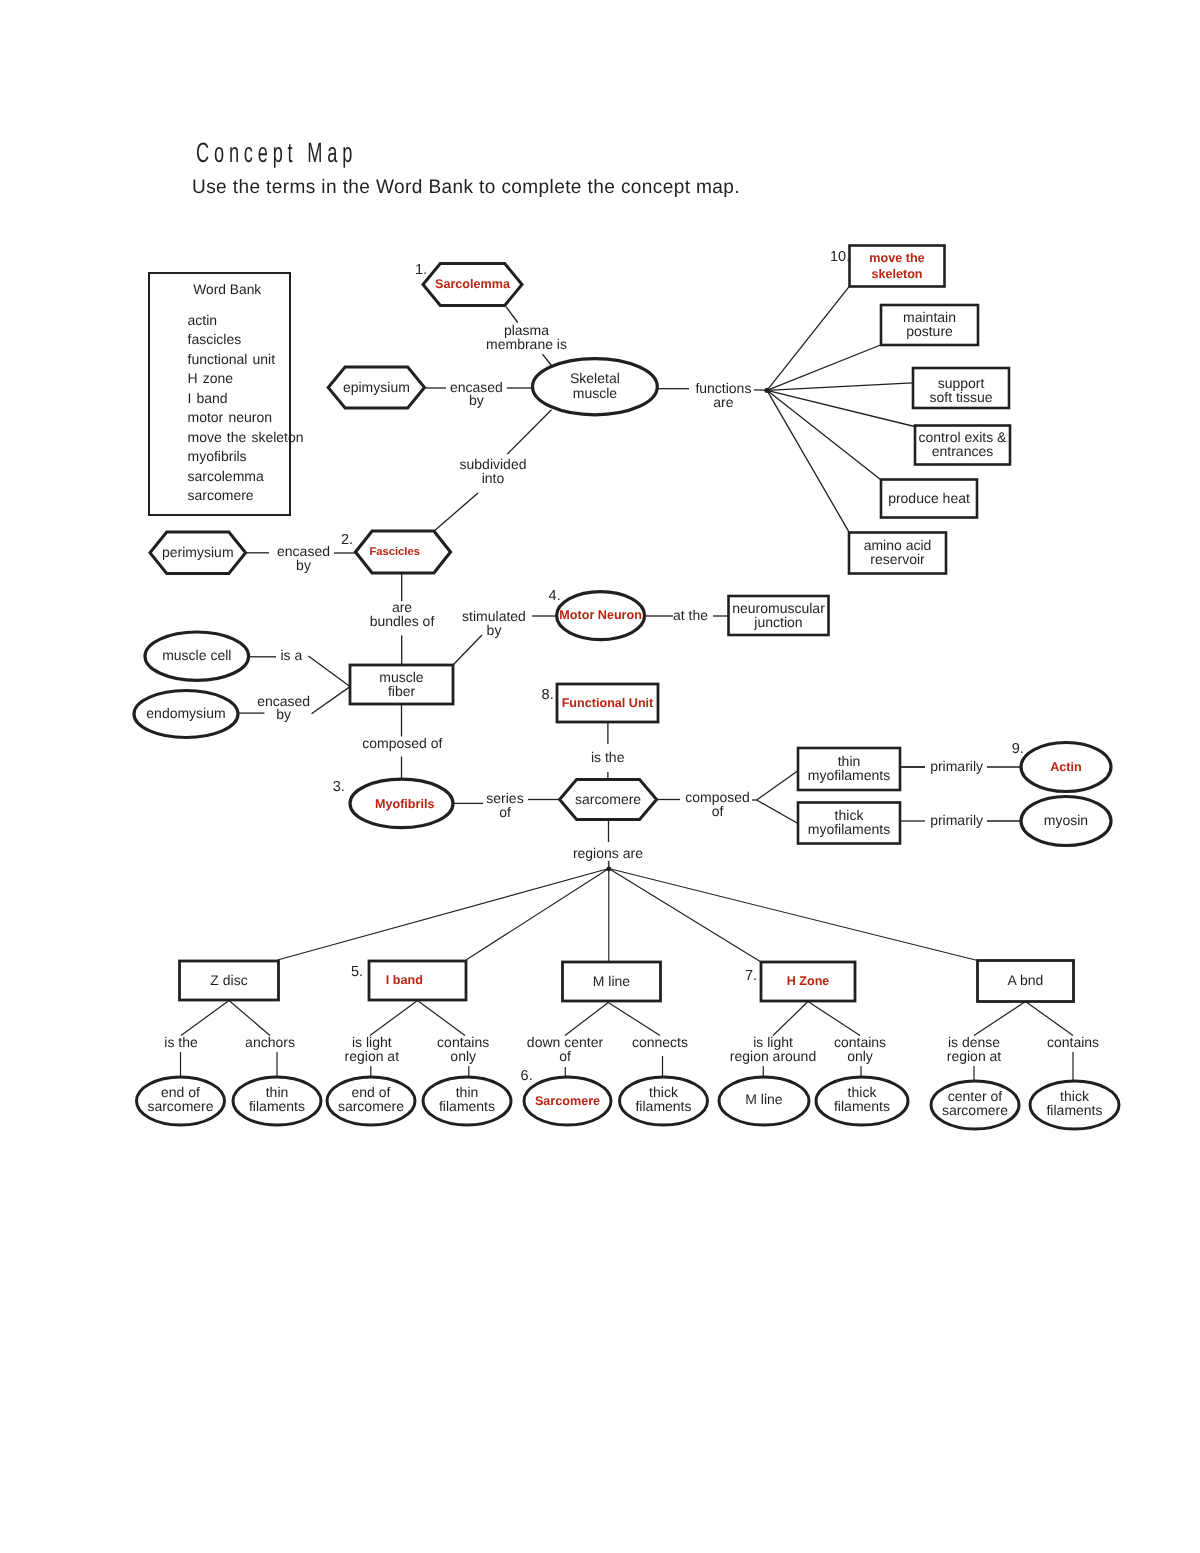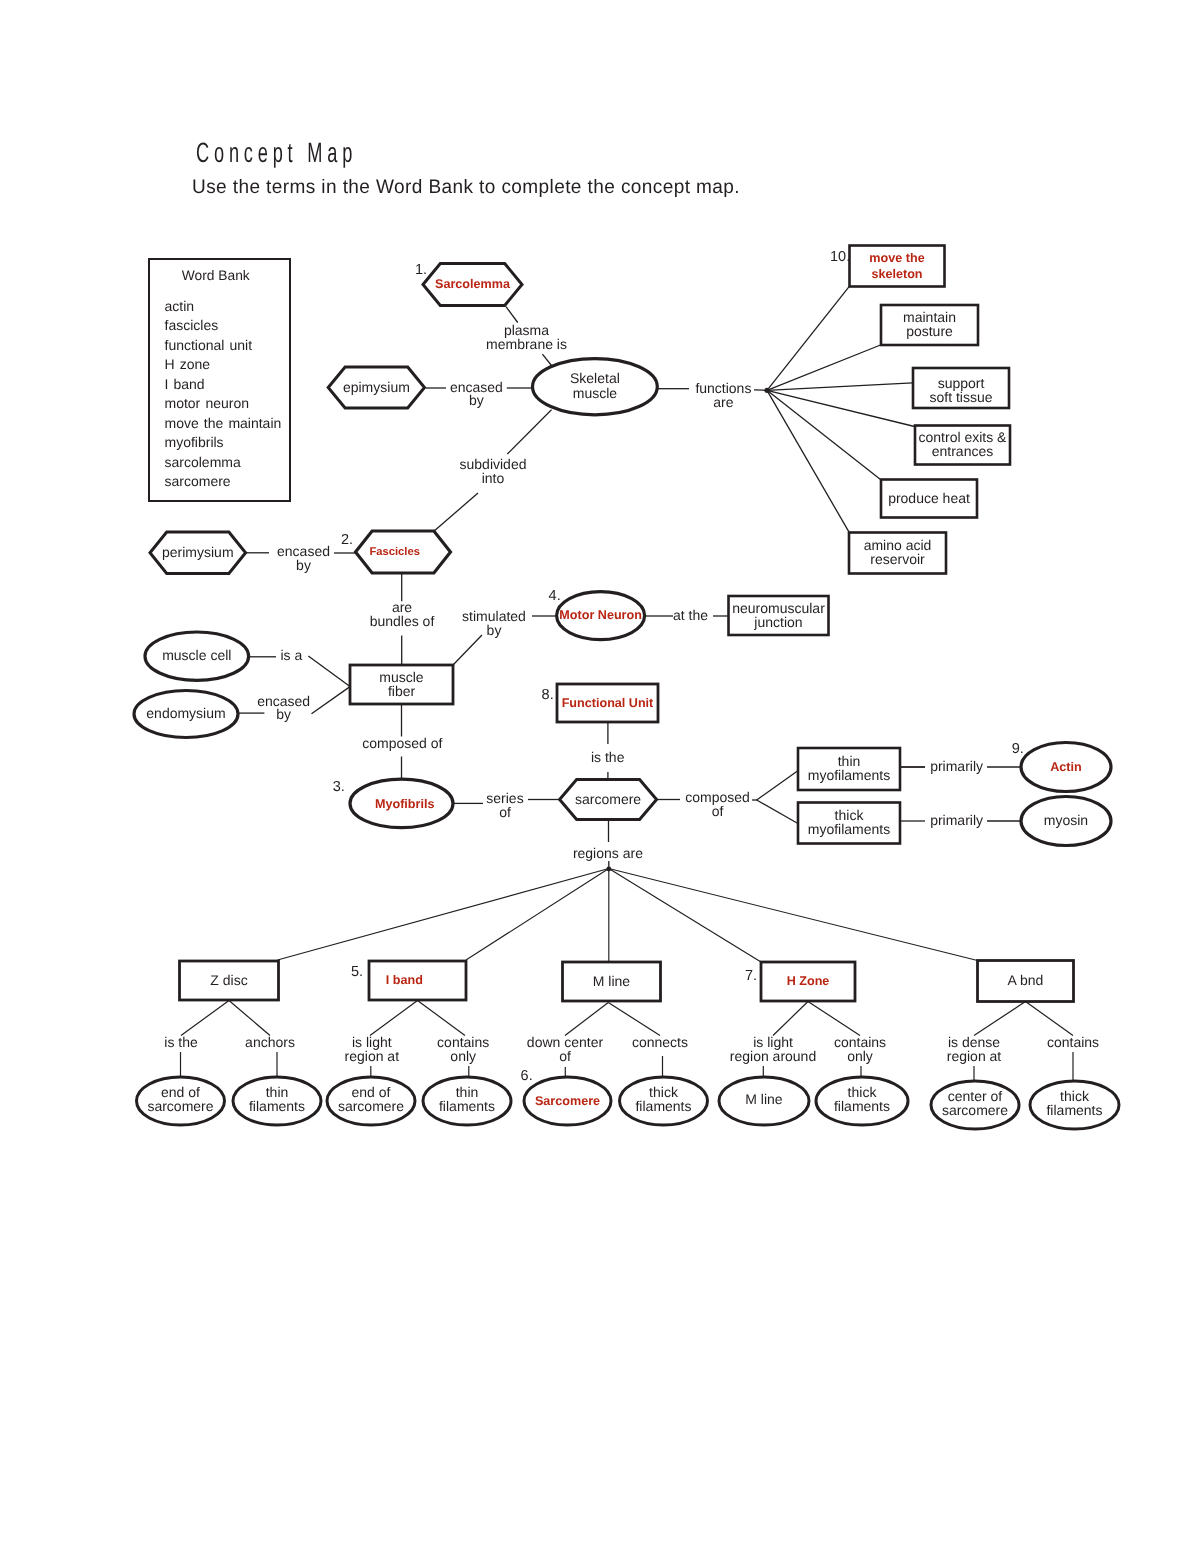--- a/index.html
+++ b/index.html
@@ -3,22 +3,22 @@
 <meta charset="utf-8">
 <style>
   html,body{margin:0;padding:0;background:#fff;}
   body{width:1200px;height:1553px;font-family:"Liberation Sans",sans-serif;color:#231f20;
        -webkit-font-smoothing:antialiased;text-rendering:geometricPrecision;}
   #page{position:relative;width:1200px;height:1553px;overflow:hidden;background:#fff;}
   #title{position:absolute;left:196px;top:139px;font-size:28px;letter-spacing:7.4px;color:#231f20;
          white-space:nowrap;line-height:1;transform:scaleX(0.65);transform-origin:left top;}
   #instruction{position:absolute;left:192px;top:178px;font-size:19.5px;letter-spacing:0.4px;color:#231f20;
          white-space:nowrap;line-height:1;transform:scaleX(0.977);transform-origin:left top;}
-  #word-bank{position:absolute;left:147.5px;top:258px;width:143.5px;height:244px;
-         border:2.6px solid #231f20;background:#fff;box-sizing:border-box;}
+  #word-bank{position:absolute;left:147.5px;top:272px;width:143.5px;height:244px;
+         border:2.6px solid #231f20;background:#fff;box-sizing:border-box;padding-left:23px;}
   #wb-heading{text-align:center;font-size:13.8px;margin-top:7.5px;padding-right:7px;}
   #wb-list{margin-top:14px;padding-left:15px;}
   .wb-term{font-size:14px;line-height:19.53px;word-spacing:1.2px;white-space:nowrap;}
   svg{position:absolute;left:0;top:0;}
   svg text{font-family:"Liberation Sans",sans-serif;}
 </style>
 </head>
 <body>
 
 <div id="page">
@@ -376,19 +376,19 @@
 
   <div id="word-bank">
     <div id="wb-heading">Word Bank</div>
     <div id="wb-list">
     <div class="wb-term">actin</div>
     <div class="wb-term">fascicles</div>
     <div class="wb-term">functional unit</div>
     <div class="wb-term">H zone</div>
     <div class="wb-term">I band</div>
     <div class="wb-term">motor neuron</div>
-    <div class="wb-term">move the maintain</div>
+    <div class="wb-term">move the skeleton</div>
     <div class="wb-term">myofibrils</div>
     <div class="wb-term">sarcolemma</div>
     <div class="wb-term">sarcomere</div>
     </div>
   </div>
 </div>
 
 </body></html>

